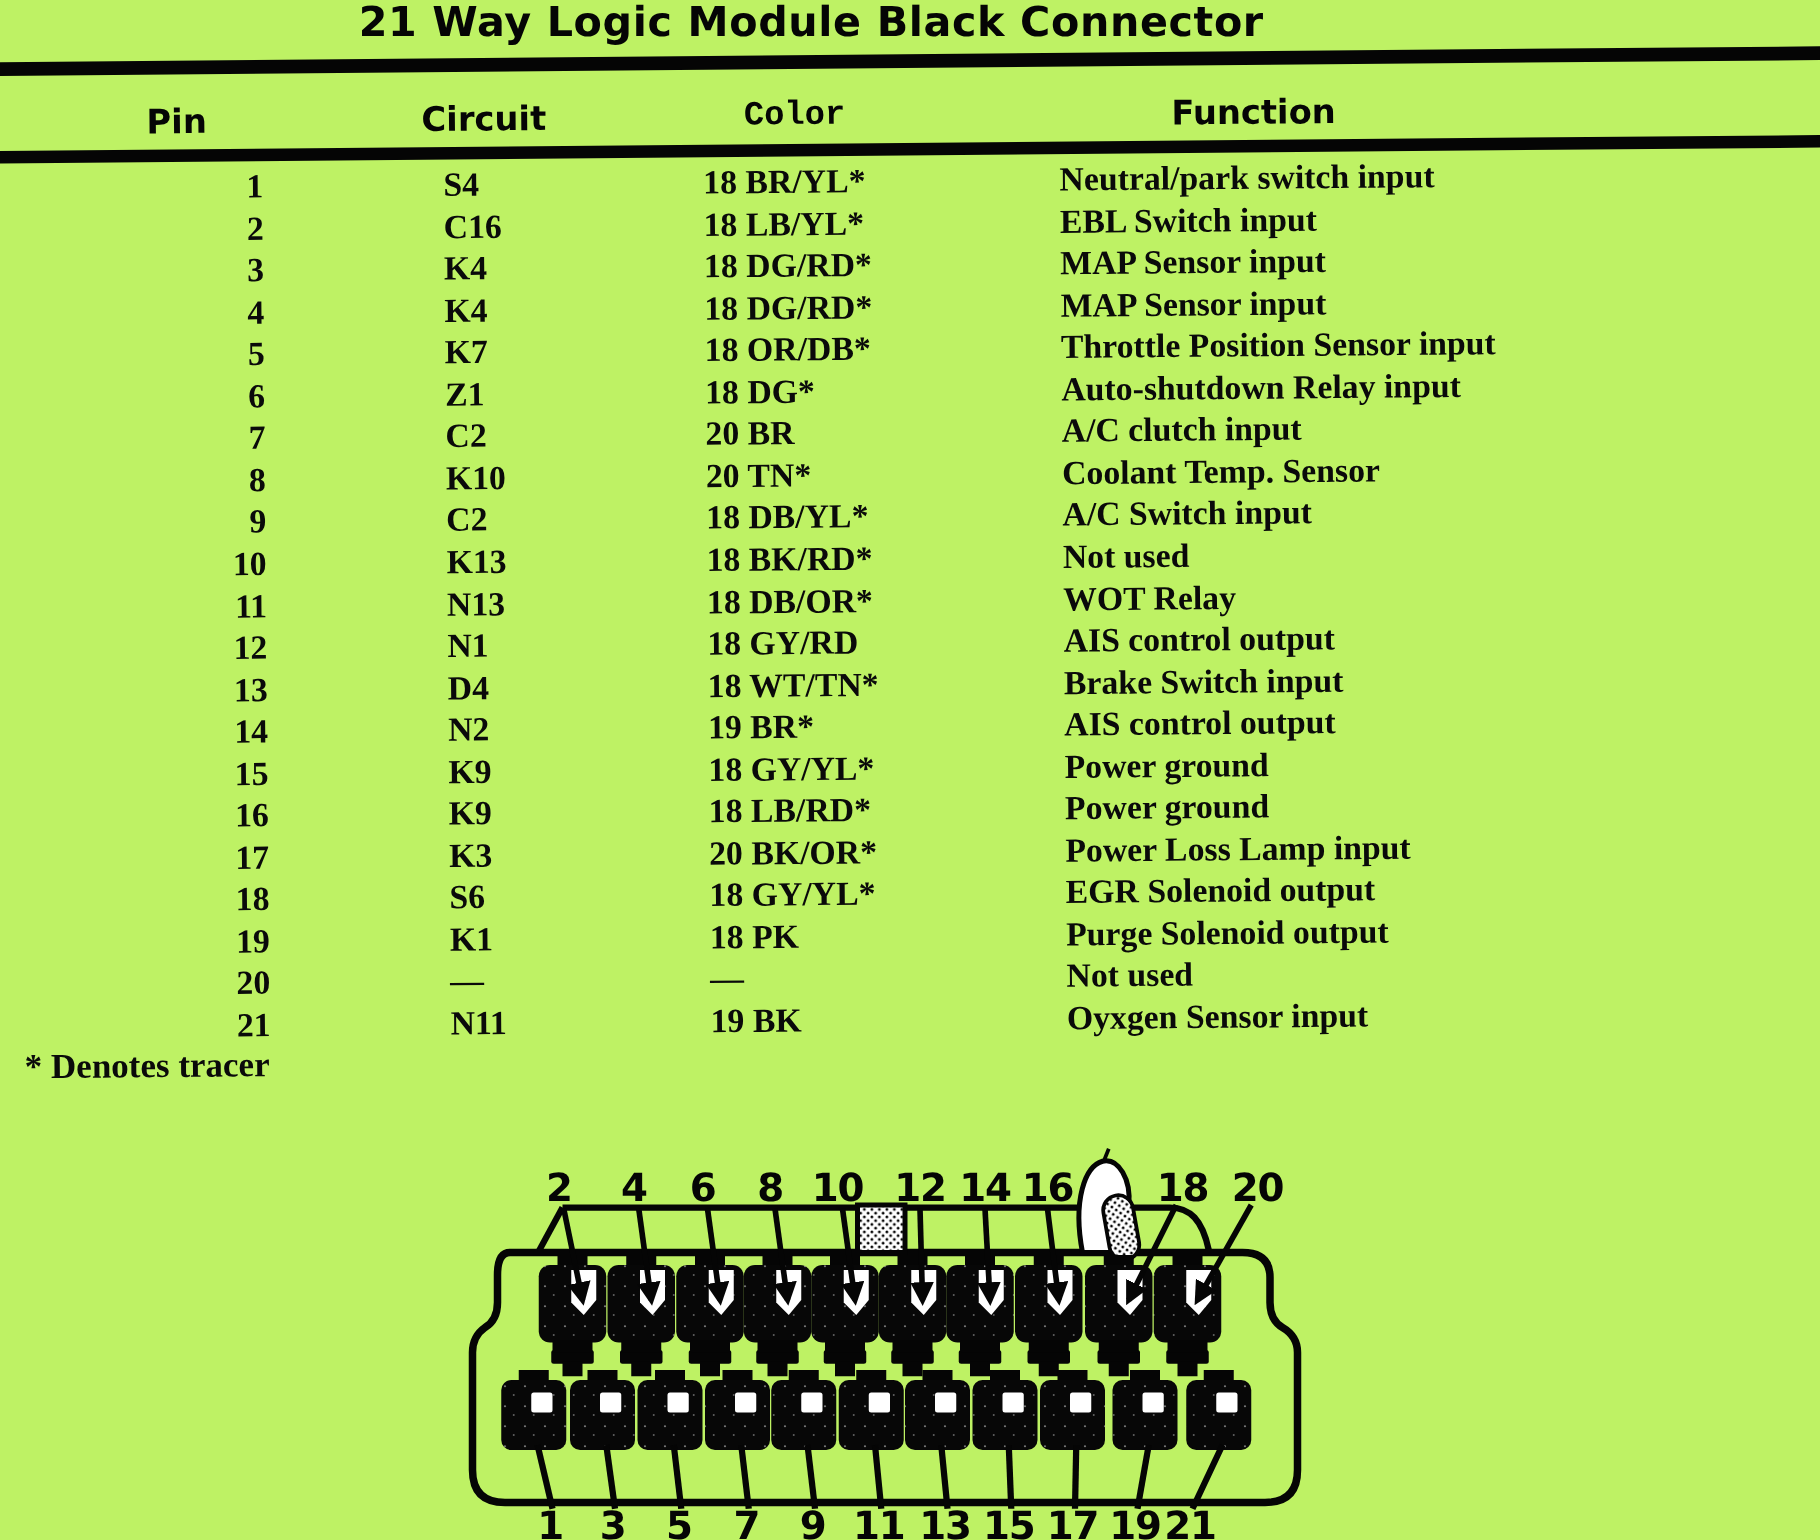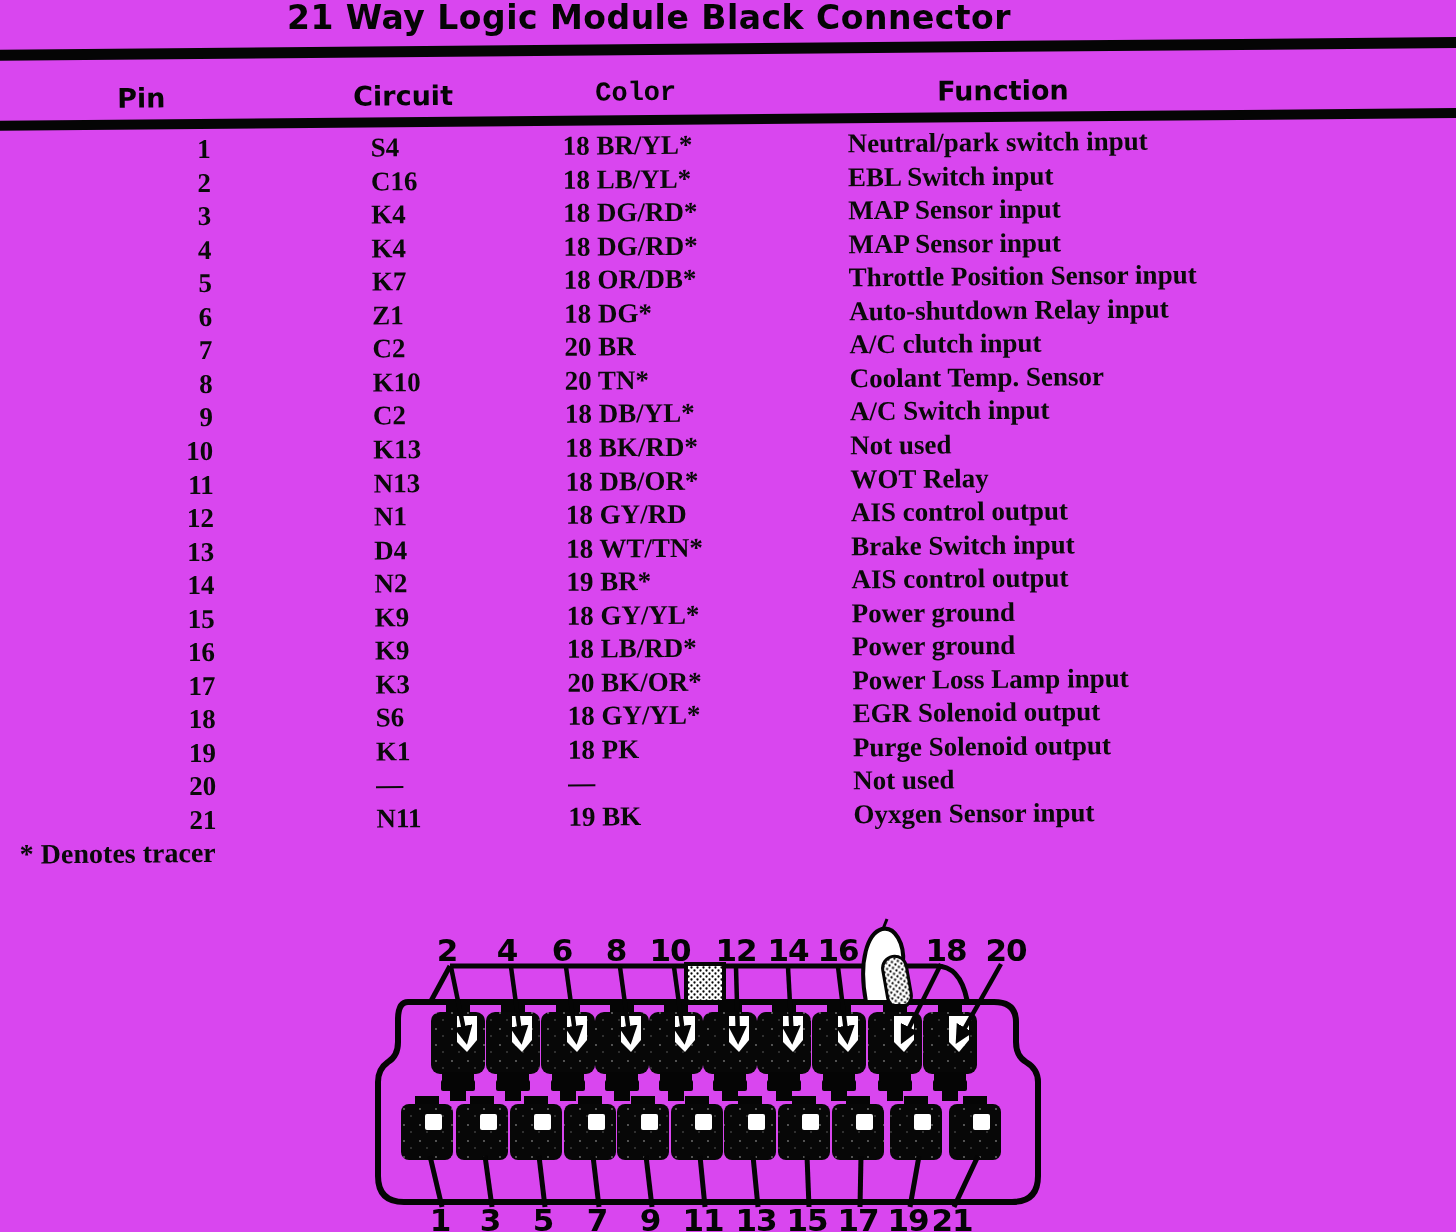--- a/index.html
+++ b/index.html
@@ -1,47 +1,47 @@
 <!DOCTYPE html>
 <html><head>
 <meta charset="utf-8">
 <style>
   html,body{margin:0;padding:0;background:#e8e8e8;}
   .page{
-    position:relative;width:1456px;height:1232px;background:#d946ef;
+    position:relative;width:1456px;height:1232px;background:#bef264;
     overflow:hidden;font-family:"Liberation Sans",sans-serif;color:#0a0a0a;
   }
   .page-title{
     position:absolute;left:0;top:-2px;width:1298px;text-align:center;
     font-family:"DejaVu Sans",sans-serif;font-weight:bold;font-size:33px;
     letter-spacing:.5px;white-space:nowrap;color:#050505;
   }
   .scan-tilt{
     position:absolute;left:0;top:0;width:1456px;height:1232px;
     transform:rotate(-0.5deg);transform-origin:200px 420px;
   }
   .rule{position:absolute;left:-8px;width:1480px;background:#050505;}
   .rule-top{top:48px;height:11px;}
   .rule-mid{top:119px;height:10px;}
   .th{
     position:absolute;top:82px;font-family:"DejaVu Sans",sans-serif;
     font-weight:bold;font-size:27px;white-space:nowrap;color:#050505;
   }
   .th-pin{left:120px;width:105px;text-align:left;}
-  .th-circuit{left:340px;margin-left:16px;}
+  .th-circuit{left:340px;}
   .th-color{left:598px;font-family:Liberation Mono, monospace;}
   .th-function{left:940px;}
   .table-rows{position:absolute;left:0;top:0;width:1456px;height:900px;}
   .trow{position:absolute;left:0;width:1456px;height:34px;}
   .tcell{
     position:absolute;top:0;font-family:"Liberation Serif",serif;
     font-weight:bold;font-size:27px;line-height:33px;white-space:nowrap;color:#0a0a0a;
   }
   .c-pin{left:118px;width:95px;text-align:right;}
-  .c-circuit{left:357px;margin-left:16px;}
+  .c-circuit{left:357px;}
   .c-color{left:565px;}
   .c-function{left:850px;}
   .footnote{
     position:absolute;left:16px;top:837px;font-family:"Liberation Serif",serif;
     font-weight:bold;font-size:28px;white-space:nowrap;color:#0a0a0a;
   }
   svg.diagram{position:absolute;left:0;top:0;width:1456px;height:1232px;}
   svg.diagram text{
     font-family:"DejaVu Sans",sans-serif;font-weight:bold;font-size:31px;
     letter-spacing:-1px;fill:#050505;text-anchor:middle;

